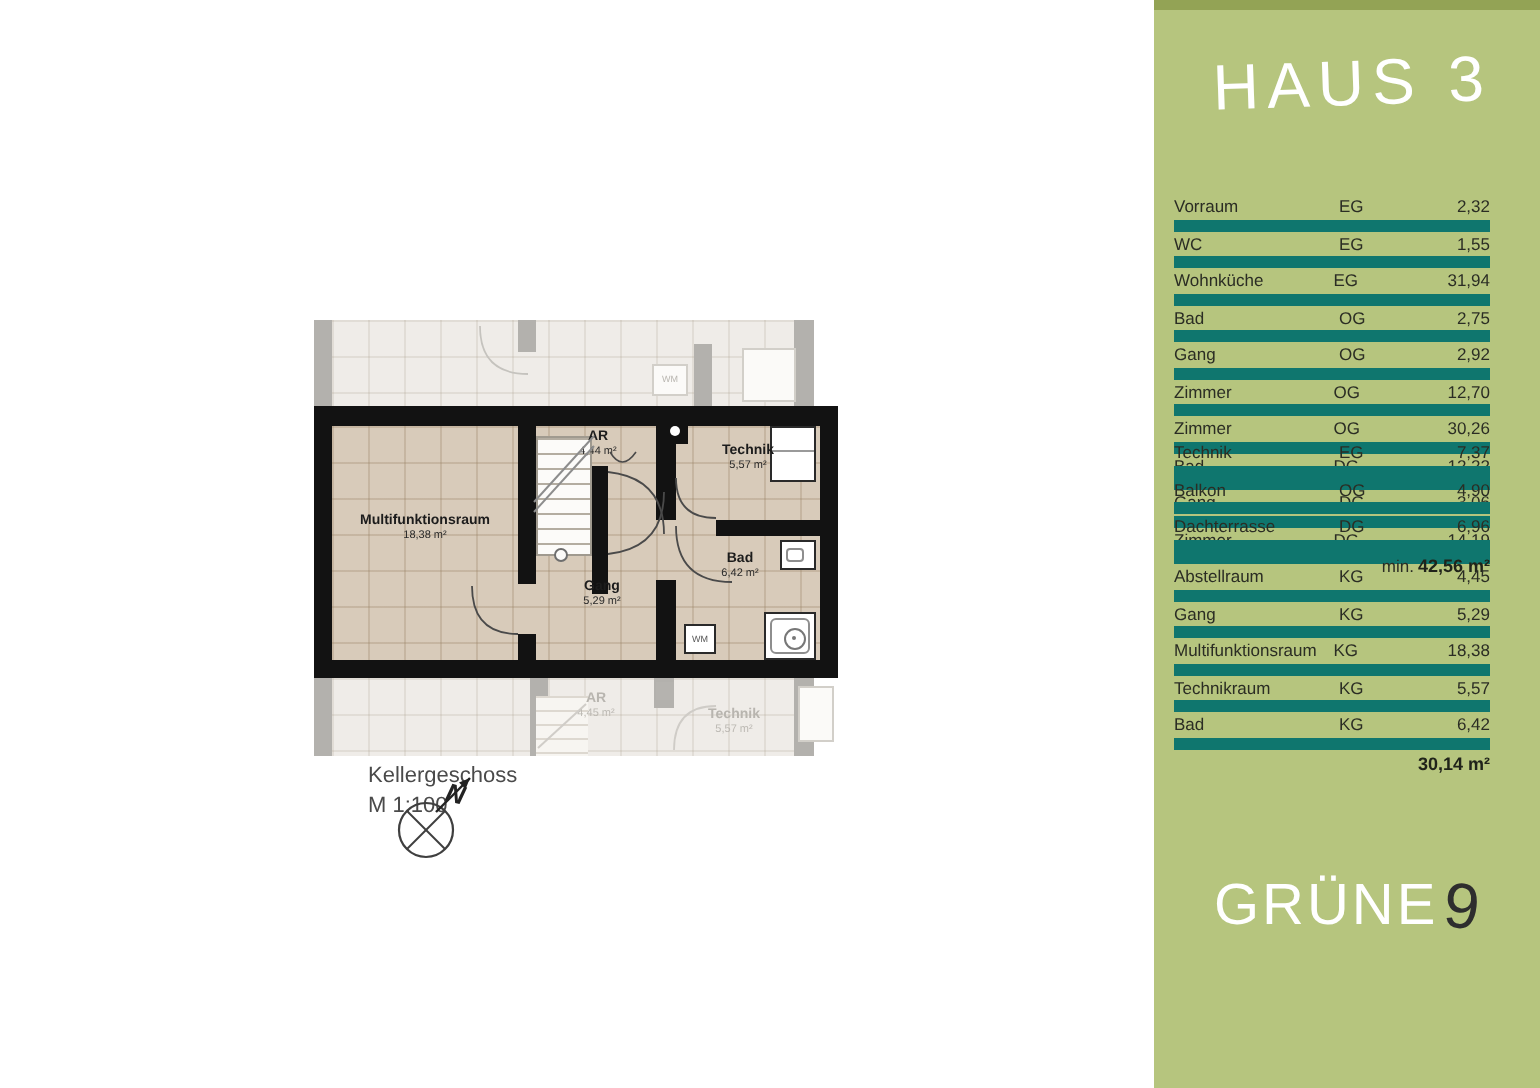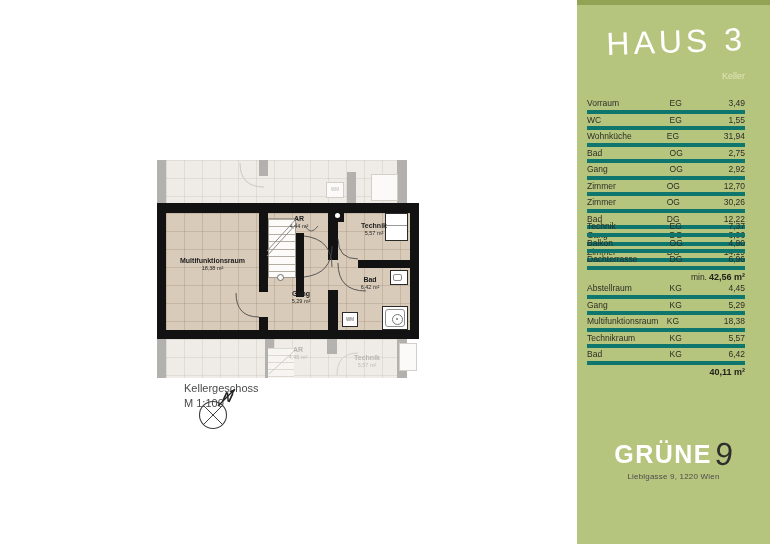--- a/index.html
+++ b/index.html
@@ -49,30 +49,30 @@
   .compass{position:absolute;left:190px;top:383px;}
 
   
   .panel{position:absolute;left:577px;top:0;width:193px;height:544px;background:#b6c57e;}
   .panel-strip{position:absolute;left:0;top:0;right:0;height:5px;background:#93a355;}
   .haus-title{position:absolute;top:24px;left:0;right:24px;text-align:right;color:#ffffff;
     font-size:32px;letter-spacing:4px;font-weight:400;transform:rotate(-2deg);}
   .keller-sub{position:absolute;top:71px;left:0;right:25px;text-align:right;color:#dde7b7;font-size:9px;}
   .tbl{position:absolute;left:10px;right:25px;}
   .t1{top:97px;} .t2{top:220px;} .t3{top:282px;}
-  .trow{display:flex;align-items:flex-end;border-bottom:4px solid #0f766e;
+  .trow{display:flex;align-items:flex-end;border-bottom:6px solid #0f766e;
     padding:1px 0 1.5px 0;font-size:8.5px;color:#2b2d24;}
   .tname{width:84px;white-space:nowrap;overflow:hidden;}
   .tfloor{width:60px;}
   .tarea{flex:1;text-align:right;}
   .ttotal{padding-top:2px;font-size:9px;font-weight:bold;color:#20231a;text-align:right;}
   .tmin{font-weight:normal;font-size:8.5px;color:#2b2d24;margin-right:2px;}
   .logo{position:absolute;left:0;right:0;top:438px;text-align:center;color:#2f2f2f;}
   .brand-line{line-height:30px;}
-  .brand-grune{font-size:25px;font-weight:700;color:#ffffff;letter-spacing:1.5px;vertical-align:middle;}
+  .brand-grune{font-size:29px;font-weight:400;color:#ffffff;letter-spacing:1.5px;vertical-align:middle;}
   .brand-9{font-size:32px;color:#2e2e2e;margin-left:3px;display:inline-block;transform:rotate(6deg);vertical-align:middle;}
   .tagline{font-size:13.5px;color:#333;font-style:italic;margin-top:1px;letter-spacing:1px;}
   .address{font-size:8px;color:#4b4b4b;margin-top:3px;letter-spacing:.2px;}
 </style>
 </head>
 <body>
 
 <div class="page">
 
   <div class="plan">
@@ -186,27 +186,26 @@
     <line x1="13.5" y1="22.5" x2="32.5" y2="41.5" stroke="#3f3f3f" stroke-width="1"></line>
     <line x1="32.5" y1="22.5" x2="13.5" y2="41.5" stroke="#3f3f3f" stroke-width="1"></line>
     <line x1="28" y1="23" x2="45" y2="6" stroke="#222" stroke-width="1.2"></line>
     <path d="M 45 6 L 39.5 8.2 L 42.8 11.5 Z" fill="#222"></path>
     <text x="33" y="18" font-size="13" font-style="italic" font-weight="bold" fill="#222" transform="rotate(14 36 14)">N</text>
   </svg>
 
   <aside class="panel">
     <div class="panel-strip"></div>
     <div class="haus-title">HAUS 3</div>
-    <div class="keller-sub">Keller</div>
 
     <div class="tbl t1">
       <div class="trow">
           <span class="tname">Vorraum</span>
           <span class="tfloor">EG</span>
-          <span class="tarea">3,49</span>
+          <span class="tarea">2,32</span>
         </div>
       <div class="trow">
           <span class="tname">WC</span>
           <span class="tfloor">EG</span>
           <span class="tarea">1,55</span>
         </div>
       <div class="trow">
           <span class="tname">Wohnküche</span>
           <span class="tfloor">EG</span>
           <span class="tarea">31,94</span>
@@ -286,24 +285,23 @@
       <div class="trow">
           <span class="tname">Technikraum</span>
           <span class="tfloor">KG</span>
           <span class="tarea">5,57</span>
         </div>
       <div class="trow">
           <span class="tname">Bad</span>
           <span class="tfloor">KG</span>
           <span class="tarea">6,42</span>
         </div>
-      <div class="ttotal">40,11 m²</div>
+      <div class="ttotal">30,14 m²</div>
     </div>
 
     <div class="logo">
       <div class="brand-line">
         <span class="brand-grune">GRÜNE</span><span class="brand-9">9</span>
       </div>
-      <div class="address">Lieblgasse 9, 1220 Wien</div>
     </div>
   </aside>
 
 </div>
 
 </body></html>

